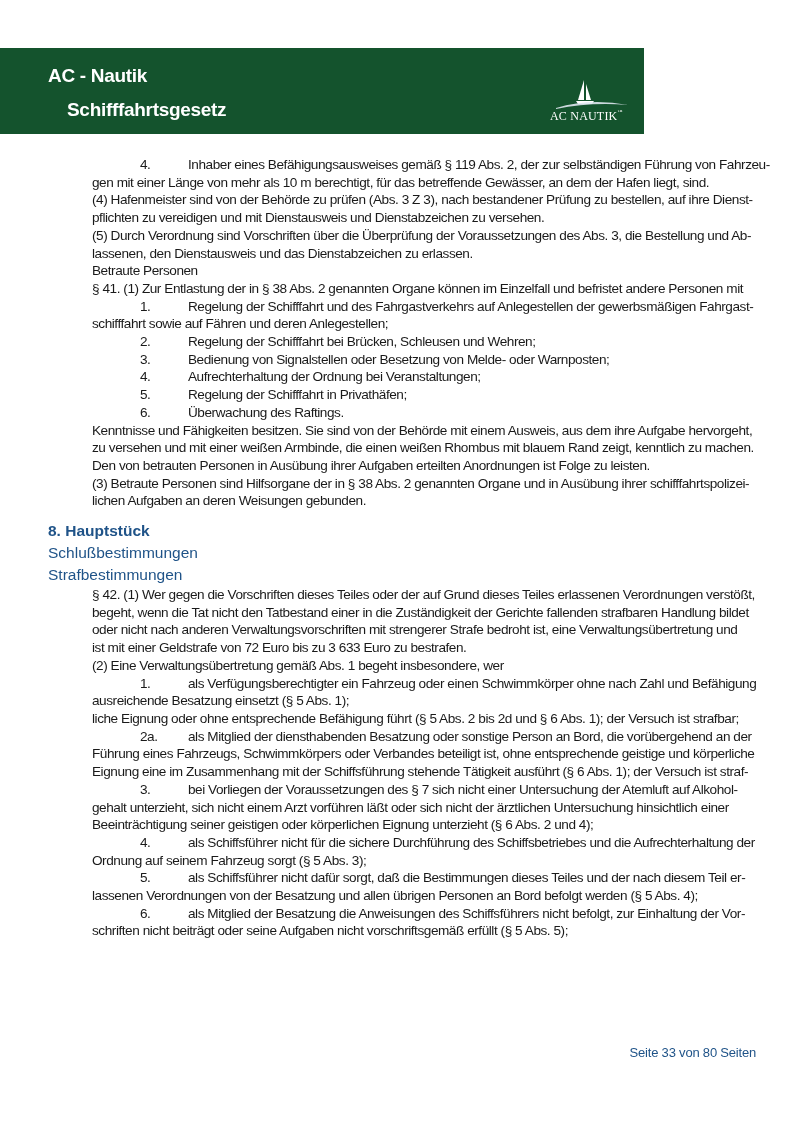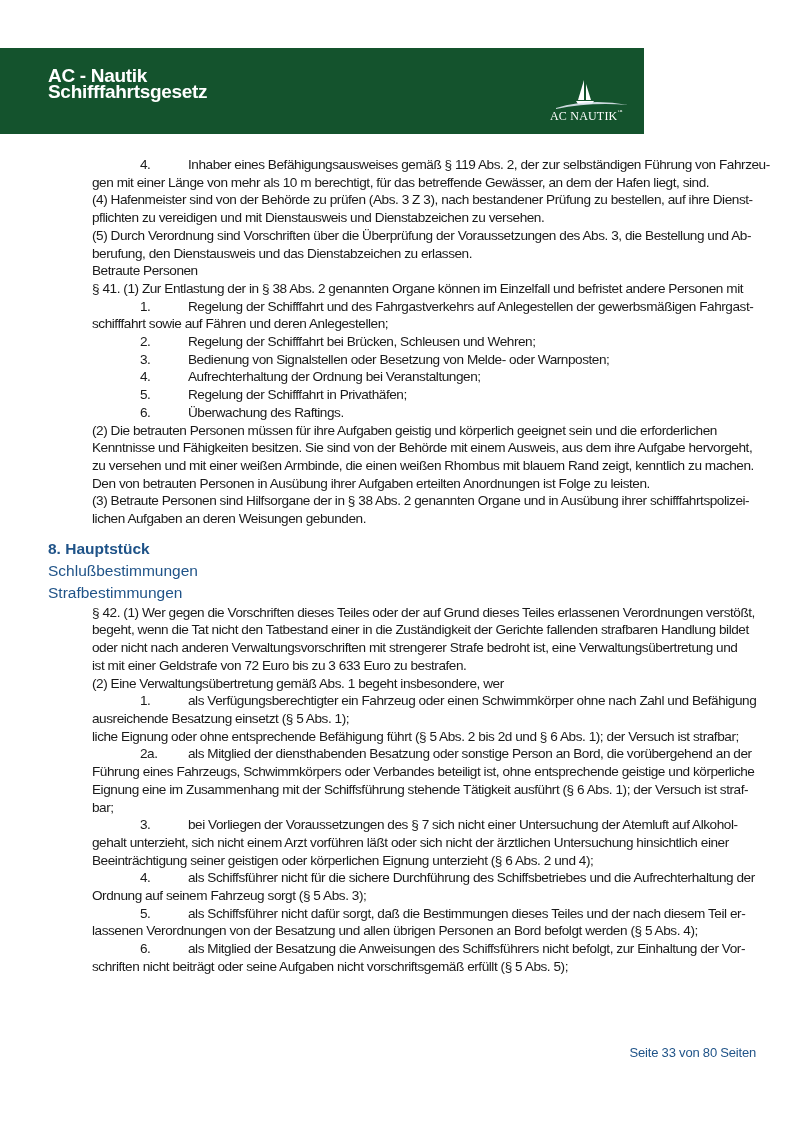--- a/index.html
+++ b/index.html
@@ -2,21 +2,21 @@
 <html><head>
 <meta charset="utf-8">
 <style>
   html, body { margin: 0; padding: 0; background: #ffffff; }
   body { width: 794px; height: 1123px; position: relative; overflow: hidden;
          font-family: "Liberation Sans", "DejaVu Sans", sans-serif; color: #1a1a1a; }
   .header { position: absolute; left: 0; top: 48px; width: 644px; height: 86px; background: #14532d; }
   .header .t1, .header .t2 { position: absolute; left: 48px; color: #ffffff; font-weight: bold;
          font-size: 19px; letter-spacing: -0.3px; }
   .header .t1 { top: 17px; }
-  .header .t2 { top: 33px; }
+  .header .t2 { top: 51px; margin-left: 19px; }
   .logo { position: absolute; right: 14px; top: 30px; width: 80px; height: 46px; }
   .logo .brand { position: absolute; left: 0; bottom: 0; width: 80px; text-align: left; color: #fff;
          font-family: "Liberation Serif", serif; font-size: 12px; letter-spacing: 0.2px; white-space: nowrap; }
   .content { position: absolute; left: 48px; top: 156px; width: 700px; }
   .line { font-size: 13.6px; line-height: 17.7px; letter-spacing: -0.45px; white-space: nowrap; margin-left: 44px; }
   .num { display: inline-block; width: 48px; padding-left: 48px; }
   .headblock { margin-top: 10px; color: #1f5388; }
   .headblock .h1 { font-weight: bold; font-size: 15.5px; line-height: 22px; }
   .headblock .h2 { font-size: 15.5px; line-height: 22px; }
   .footer { position: absolute; right: 38px; top: 1045px; font-size: 13px; color: #1f5388; letter-spacing: -0.2px; }
@@ -38,31 +38,30 @@
   </div>
 </div>
 
 <div class="content">
   <div id="p1">
       <div class="line"><span class="num">4.</span><span>Inhaber eines Befähigungsausweises gemäß § 119 Abs. 2, der zur selbständigen Führung von Fahrzeu-</span></div>
       <div class="line"><span>gen mit einer Länge von mehr als 10 m berechtigt, für das betreffende Gewässer, an dem der Hafen liegt, sind.</span></div>
       <div class="line"><span>(4) Hafenmeister sind von der Behörde zu prüfen (Abs. 3 Z 3), nach bestandener Prüfung zu bestellen, auf ihre Dienst-</span></div>
       <div class="line"><span>pflichten zu vereidigen und mit Dienstausweis und Dienstabzeichen zu versehen.</span></div>
       <div class="line"><span>(5) Durch Verordnung sind Vorschriften über die Überprüfung der Voraussetzungen des Abs. 3, die Bestellung und Ab-</span></div>
-      <div class="line"><span>berufung, den Dienstausweis und das Dienstabzeichen zu erlassen.</span></div>
+      <div class="line"><span>lassenen, den Dienstausweis und das Dienstabzeichen zu erlassen.</span></div>
       <div class="line"><span>Betraute Personen</span></div>
       <div class="line"><span>§ 41. (1) Zur Entlastung der in § 38 Abs. 2 genannten Organe können im Einzelfall und befristet andere Personen mit</span></div>
       <div class="line"><span class="num">1.</span><span>Regelung der Schifffahrt und des Fahrgastverkehrs auf Anlegestellen der gewerbsmäßigen Fahrgast-</span></div>
       <div class="line"><span>schifffahrt sowie auf Fähren und deren Anlegestellen;</span></div>
       <div class="line"><span class="num">2.</span><span>Regelung der Schifffahrt bei Brücken, Schleusen und Wehren;</span></div>
       <div class="line"><span class="num">3.</span><span>Bedienung von Signalstellen oder Besetzung von Melde- oder Warnposten;</span></div>
       <div class="line"><span class="num">4.</span><span>Aufrechterhaltung der Ordnung bei Veranstaltungen;</span></div>
       <div class="line"><span class="num">5.</span><span>Regelung der Schifffahrt in Privathäfen;</span></div>
       <div class="line"><span class="num">6.</span><span>Überwachung des Raftings.</span></div>
-      <div class="line"><span>(2) Die betrauten Personen müssen für ihre Aufgaben geistig und körperlich geeignet sein und die erforderlichen</span></div>
       <div class="line"><span>Kenntnisse und Fähigkeiten besitzen. Sie sind von der Behörde mit einem Ausweis, aus dem ihre Aufgabe hervorgeht,</span></div>
       <div class="line"><span>zu versehen und mit einer weißen Armbinde, die einen weißen Rhombus mit blauem Rand zeigt, kenntlich zu machen.</span></div>
       <div class="line"><span>Den von betrauten Personen in Ausübung ihrer Aufgaben erteilten Anordnungen ist Folge zu leisten.</span></div>
       <div class="line"><span>(3) Betraute Personen sind Hilfsorgane der in § 38 Abs. 2 genannten Organe und in Ausübung ihrer schifffahrtspolizei-</span></div>
       <div class="line"><span>lichen Aufgaben an deren Weisungen gebunden.</span></div>
     </div>
   <div class="headblock">
     <div class="h1">8. Hauptstück</div>
     <div class="h2">Schlußbestimmungen</div>
     <div class="h2">Strafbestimmungen</div>
@@ -72,21 +71,20 @@
       <div class="line"><span>begeht, wenn die Tat nicht den Tatbestand einer in die Zuständigkeit der Gerichte fallenden strafbaren Handlung bildet</span></div>
       <div class="line"><span>oder nicht nach anderen Verwaltungsvorschriften mit strengerer Strafe bedroht ist, eine Verwaltungsübertretung und</span></div>
       <div class="line"><span>ist mit einer Geldstrafe von 72 Euro bis zu 3 633 Euro zu bestrafen.</span></div>
       <div class="line"><span>(2) Eine Verwaltungsübertretung gemäß Abs. 1 begeht insbesondere, wer</span></div>
       <div class="line"><span class="num">1.</span><span>als Verfügungsberechtigter ein Fahrzeug oder einen Schwimmkörper ohne nach Zahl und Befähigung</span></div>
       <div class="line"><span>ausreichende Besatzung einsetzt (§ 5 Abs. 1);</span></div>
       <div class="line"><span>liche Eignung oder ohne entsprechende Befähigung führt (§ 5 Abs. 2 bis 2d und § 6 Abs. 1); der Versuch ist strafbar;</span></div>
       <div class="line"><span class="num">2a.</span><span>als Mitglied der diensthabenden Besatzung oder sonstige Person an Bord, die vorübergehend an der</span></div>
       <div class="line"><span>Führung eines Fahrzeugs, Schwimmkörpers oder Verbandes beteiligt ist, ohne entsprechende geistige und körperliche</span></div>
       <div class="line"><span>Eignung eine im Zusammenhang mit der Schiffsführung stehende Tätigkeit ausführt (§ 6 Abs. 1); der Versuch ist straf-</span></div>
-      <div class="line"><span>bar;</span></div>
       <div class="line"><span class="num">3.</span><span>bei Vorliegen der Voraussetzungen des § 7 sich nicht einer Untersuchung der Atemluft auf Alkohol-</span></div>
       <div class="line"><span>gehalt unterzieht, sich nicht einem Arzt vorführen läßt oder sich nicht der ärztlichen Untersuchung hinsichtlich einer</span></div>
       <div class="line"><span>Beeinträchtigung seiner geistigen oder körperlichen Eignung unterzieht (§ 6 Abs. 2 und 4);</span></div>
       <div class="line"><span class="num">4.</span><span>als Schiffsführer nicht für die sichere Durchführung des Schiffsbetriebes und die Aufrechterhaltung der</span></div>
       <div class="line"><span>Ordnung auf seinem Fahrzeug sorgt (§ 5 Abs. 3);</span></div>
       <div class="line"><span class="num">5.</span><span>als Schiffsführer nicht dafür sorgt, daß die Bestimmungen dieses Teiles und der nach diesem Teil er-</span></div>
       <div class="line"><span>lassenen Verordnungen von der Besatzung und allen übrigen Personen an Bord befolgt werden (§ 5 Abs. 4);</span></div>
       <div class="line"><span class="num">6.</span><span>als Mitglied der Besatzung die Anweisungen des Schiffsführers nicht befolgt, zur Einhaltung der Vor-</span></div>
       <div class="line"><span>schriften nicht beiträgt oder seine Aufgaben nicht vorschriftsgemäß erfüllt (§ 5 Abs. 5);</span></div>
     </div>

